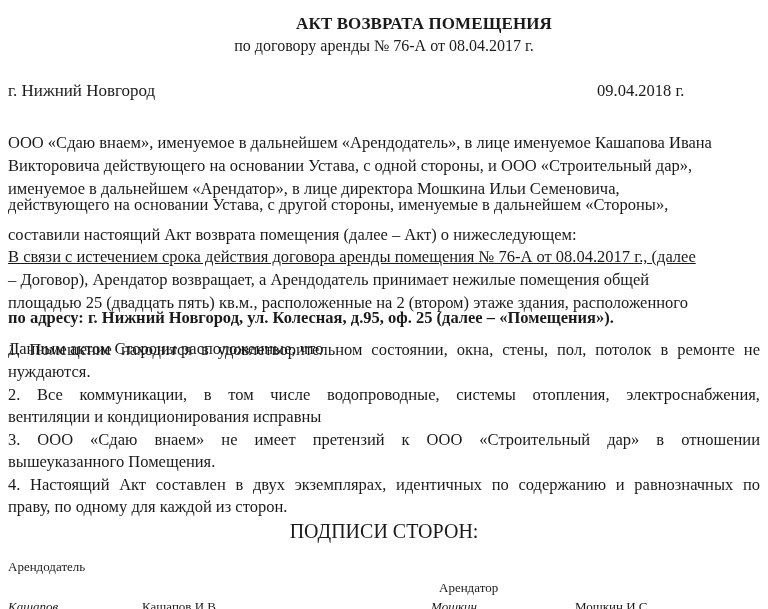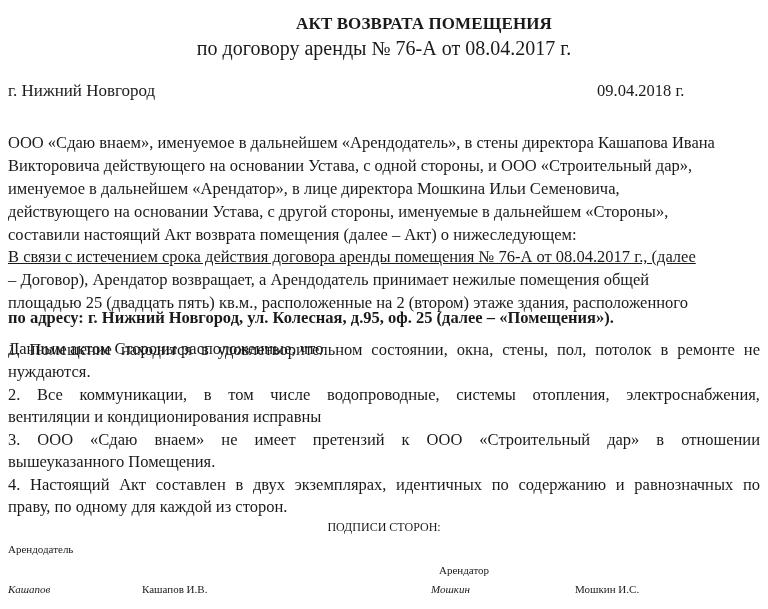--- a/index.html
+++ b/index.html
@@ -1,43 +1,43 @@
 <!DOCTYPE html>
 <html><head>
 <meta charset="utf-8">
 <style>
   html, body { margin: 0; padding: 0; background: #ffffff; }
   body { width: 768px; height: 609px; position: relative; overflow: hidden; color: #1a1a1a;
          font-family: "Liberation Serif", "DejaVu Serif", serif; }
   .abs { position: absolute; white-space: nowrap; }
   .title { left: 0; width: 768px; top: 14px; text-align: center; font-weight: bold; font-size: 17px; letter-spacing: 0.1px; padding-left: 40px; }
-  .subtitle { left: 0; width: 768px; top: 37px; text-align: center; font-size: 20px; }
+  .subtitle { left: 0; width: 768px; top: 37px; text-align: center; font-size: 16px; }
   .city { left: 8px; top: 81px; font-size: 17px; }
   .date { left: 597px; top: 81px; font-size: 16.5px; }
   .line { left: 8px; font-size: 16.5px; line-height: 20px; }
   .just { width: 752px; text-align: justify; text-align-last: justify; }
-  .sig-title { left: 0; width: 768px; text-align: center; top: 520px; font-size: 12px; }
-  .sig { font-size: 11px; }
+  .sig-title { left: 0; width: 768px; text-align: center; top: 520px; font-size: 20px; }
+  .sig { font-size: 13px; margin-top: 16px; }
   .ital { font-style: italic; }
 </style>
 </head>
 <body>
 
 <div>
   <div class="abs title">АКТ ВОЗВРАТА ПОМЕЩЕНИЯ</div>
   <div class="abs subtitle">по договору аренды № 76-А от 08.04.2017 г.</div>
 
   <div class="abs city">г. Нижний Новгород</div>
   <div class="abs date">09.04.2018 г.</div>
 
   <div>
-    <div class="abs line" style="top:133px;">ООО «Сдаю внаем», именуемое в дальнейшем «Арендодатель», в стены директора Кашапова Ивана</div>
+    <div class="abs line" style="top:133px;">ООО «Сдаю внаем», именуемое в дальнейшем «Арендодатель», в лице именуемое Кашапова Ивана</div>
     <div class="abs line" style="top:156px;">Викторовича действующего на основании Устава, с одной стороны, и ООО «Строительный дар»,</div>
     <div class="abs line" style="top:179px;">именуемое в дальнейшем «Арендатор», в лице директора Мошкина Ильи Семеновича,</div>
-    <div class="abs line" style="top:202px;">действующего на основании Устава, с другой стороны, именуемые в дальнейшем «Стороны»,</div>
+    <div class="abs line" style="top:195px;">действующего на основании Устава, с другой стороны, именуемые в дальнейшем «Стороны»,</div>
     <div class="abs line" style="top:225px;">составили настоящий Акт возврата помещения (далее – Акт) о нижеследующем:</div>
   </div>
 
   <div>
     <div class="abs line" style="top:247px;text-decoration:underline;">В связи с истечением срока действия договора аренды помещения № 76-А от 08.04.2017 г., (далее</div>
     <div class="abs line" style="top:270px;">– Договор), Арендатор возвращает, а Арендодатель принимает нежилые помещения общей</div>
     <div class="abs line" style="top:293px;">площадью 25 (двадцать пять) кв.м., расположенные на 2 (втором) этаже здания, расположенного</div>
     <div class="abs line" style="top:308px;font-weight:bold;">по адресу: г. Нижний Новгород, ул. Колесная, д.95, оф. 25  (далее – «Помещения»).</div>
     <div class="abs line" style="top:339px;">Данным актом Стороны расположенные, что</div>
   </div>

